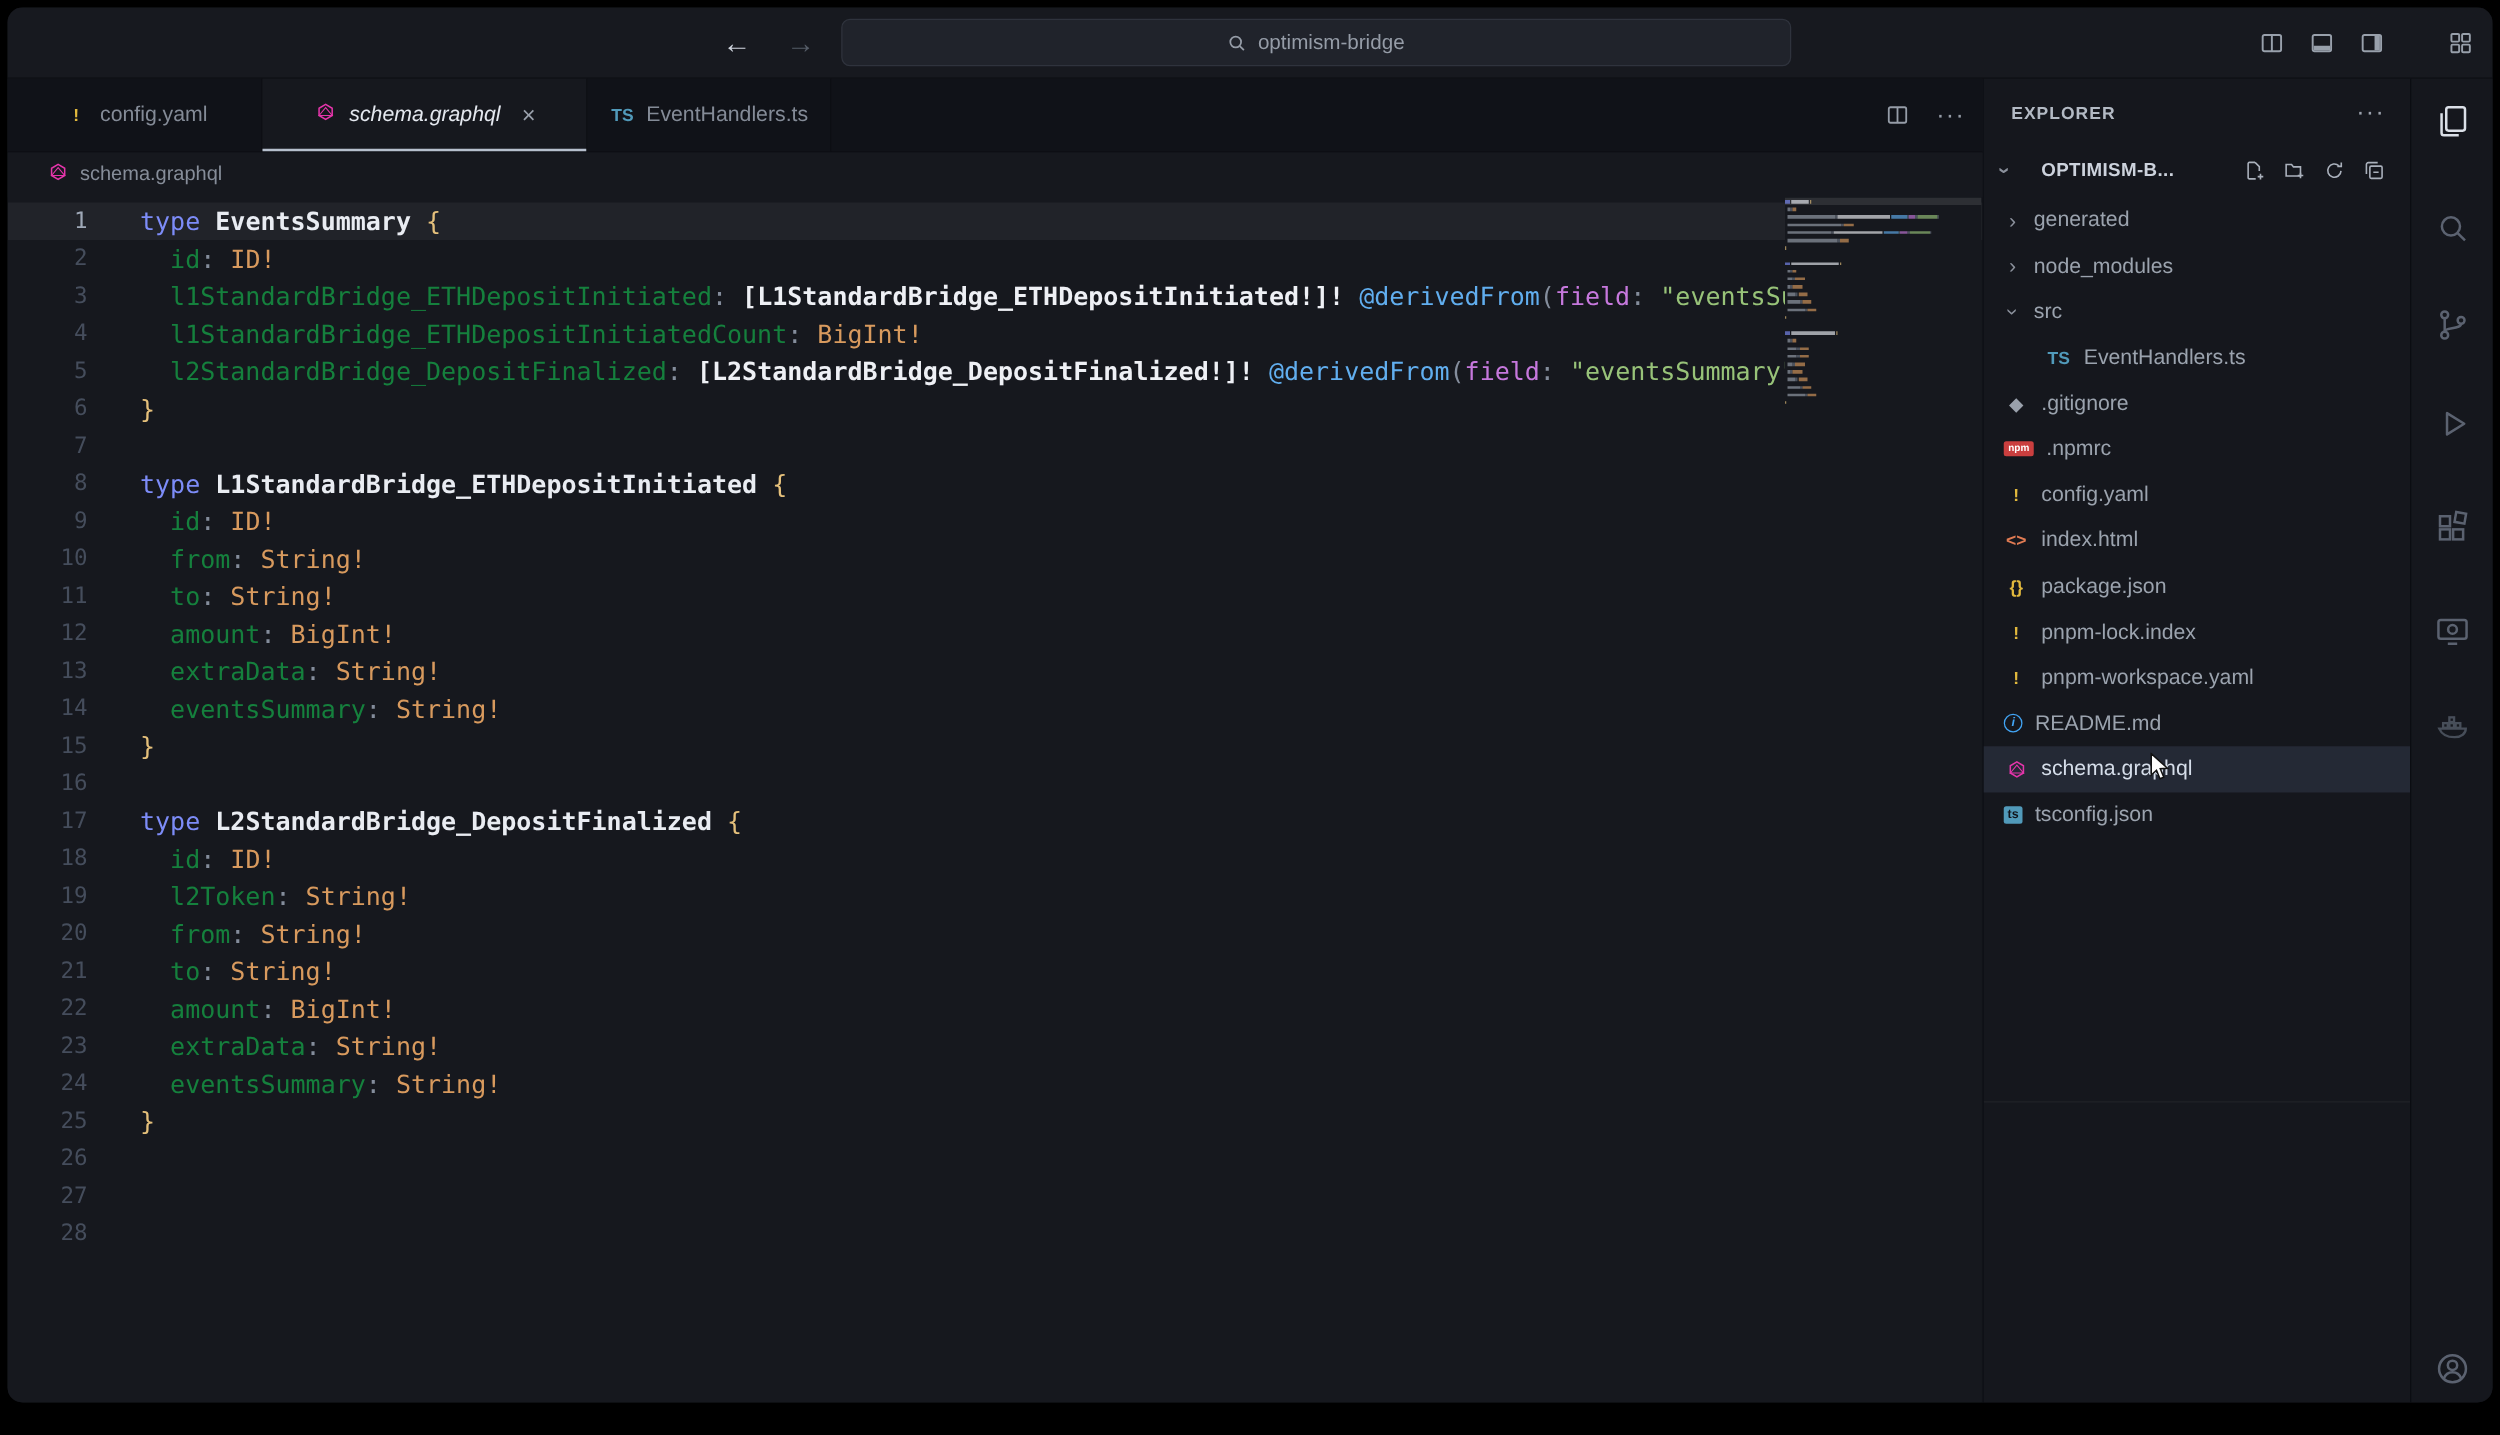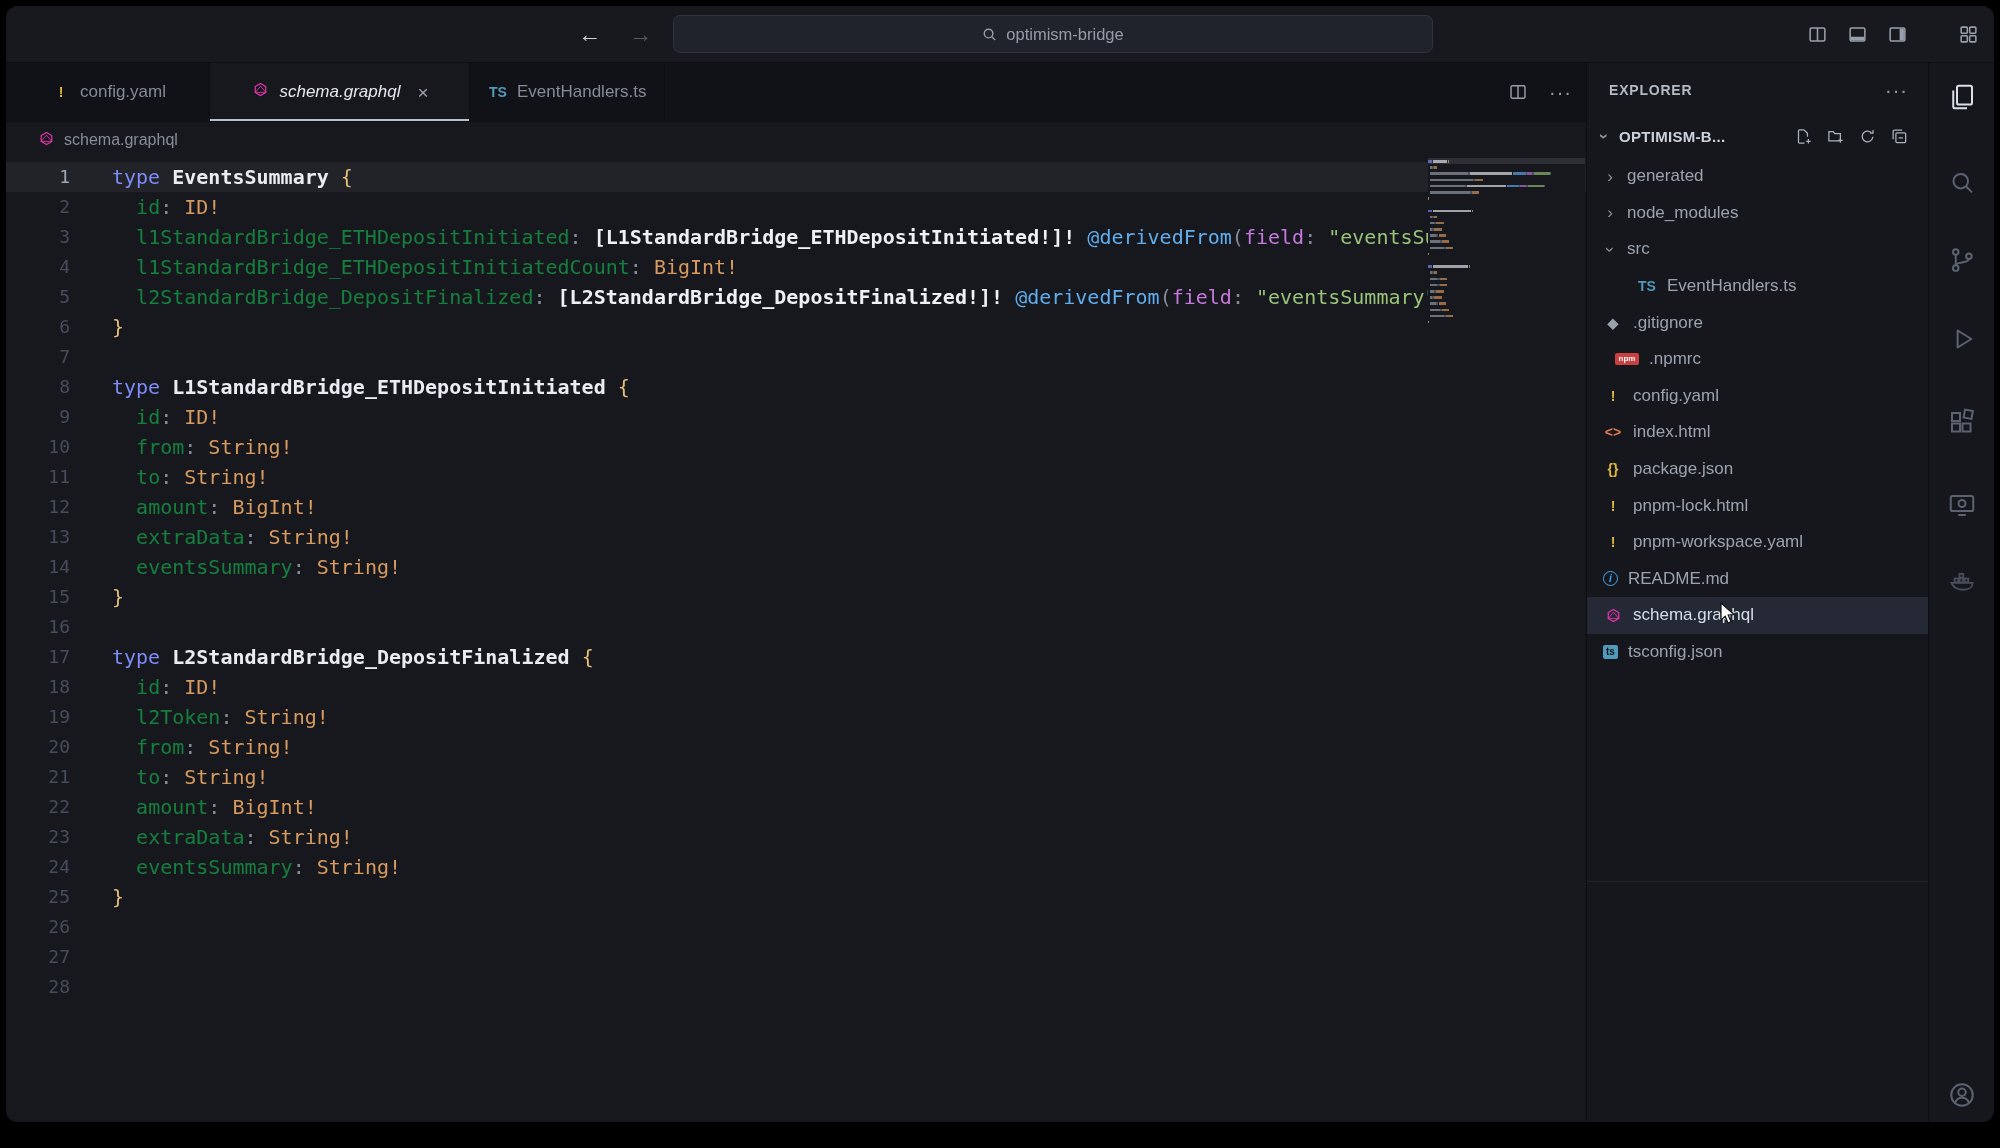--- a/index.html
+++ b/index.html
@@ -31,21 +31,21 @@
   .tab.t3{min-width:194px;}
   .tab.active{background:#16181e;color:#e4e8ef;}
   .tab.active .tab-label{font-style:italic;}
   .tab.active::after{content:'';position:absolute;left:0;right:0;bottom:0;height:2px;background:#b6bfcd;}
   .tab-close{margin-left:8px;font-size:19px;color:#9aa1ac;line-height:1;}
   .tabbar-actions{position:absolute;right:14px;top:0;height:58px;display:flex;align-items:center;gap:22px;color:#959ca7;}
   .more-dots{font-size:20px;letter-spacing:1px;line-height:1;}
 
   
   .file-icon{width:20px;flex:none;text-align:center;font-weight:bold;font-size:14px;line-height:1;display:inline-flex;align-items:center;justify-content:center;}
-  .file-icon.badge{width:auto;min-width:20px;font-size:8px;border-radius:2px;padding:2px 2px;color:#fff;margin-left:12px;}
+  .file-icon.badge{width:auto;min-width:20px;font-size:8px;border-radius:2px;padding:2px 2px;color:#fff;}
   .file-icon.boxed{width:auto;font-size:10px;border-radius:2px;padding:2px 3px;color:#10131a;}
   .file-icon.circled{width:15px;height:15px;border:1.4px solid;border-radius:50%;font-size:10px;font-style:italic;box-sizing:border-box;}
 
   
   .breadcrumbs{position:absolute;left:0;top:59px;right:0;height:36px;display:flex;align-items:center;gap:8px;padding-left:30px;color:#868d99;font-size:16px;background:#16181e;}
 
   
   .code-area{position:absolute;left:0;top:95px;right:0;bottom:0;overflow:hidden;font-family:"DejaVu Sans Mono",monospace;font-size:20px;line-height:30px;}
   .gutter{position:absolute;left:0;top:4px;width:64px;text-align:right;color:#454d5c;font-size:18px;line-height:30px;}
   .gutter .ln{height:30px;}
@@ -385,21 +385,21 @@
       </div>
     </div>
 
     <div class="sidebar">
       <div class="explorer-head">
         <span>EXPLORER</span>
         <span class="more-dots">···</span>
       </div>
       <div class="section-row">
         <span class="chevron expanded">›</span>
-        <span style="margin-left:8px">OPTIMISM-B...</span>
+        <span style="margin-left:22px">OPTIMISM-B...</span>
         <span class="section-actions">
           <span>
             <svg width="17" height="17" viewBox="0 0 16 16" fill="none" stroke="currentColor" stroke-width="1.2">
                 <path d="M8.5 1.8H4.2a.9.9 0 0 0-.9.9v10.6a.9.9 0 0 0 .9.9H9"></path>
                 <path d="M8.5 1.8l3.2 3.2v3.2"></path>
                 <path d="M12.6 10.4v4.2M10.5 12.5h4.2"></path>
               </svg>
           </span>
           <span>
             <svg width="17" height="17" viewBox="0 0 16 16" fill="none" stroke="currentColor" stroke-width="1.2">
@@ -454,21 +454,21 @@
           <div class="tree-row" style="padding-left: 16px;">
             <span class="file-icon" style="color: rgb(224, 123, 83);">&lt;&gt;</span>
             <span class="tree-label">index.html</span>
           </div>
           <div class="tree-row" style="padding-left: 16px;">
             <span class="file-icon" style="color: rgb(226, 185, 61);">{}</span>
             <span class="tree-label">package.json</span>
           </div>
           <div class="tree-row" style="padding-left: 16px;">
             <span class="file-icon" style="color: rgb(226, 185, 61);">!</span>
-            <span class="tree-label">pnpm-lock.html</span>
+            <span class="tree-label">pnpm-lock.index</span>
           </div>
           <div class="tree-row" style="padding-left: 16px;">
             <span class="file-icon" style="color: rgb(226, 185, 61);">!</span>
             <span class="tree-label">pnpm-workspace.yaml</span>
           </div>
           <div class="tree-row" style="padding-left: 16px;">
             <span class="file-icon circled" style="color: rgb(66, 165, 245); border-color: rgb(66, 165, 245);">i</span>
             <span class="tree-label">README.md</span>
           </div>
           <div class="tree-row selected" style="padding-left: 16px;">

